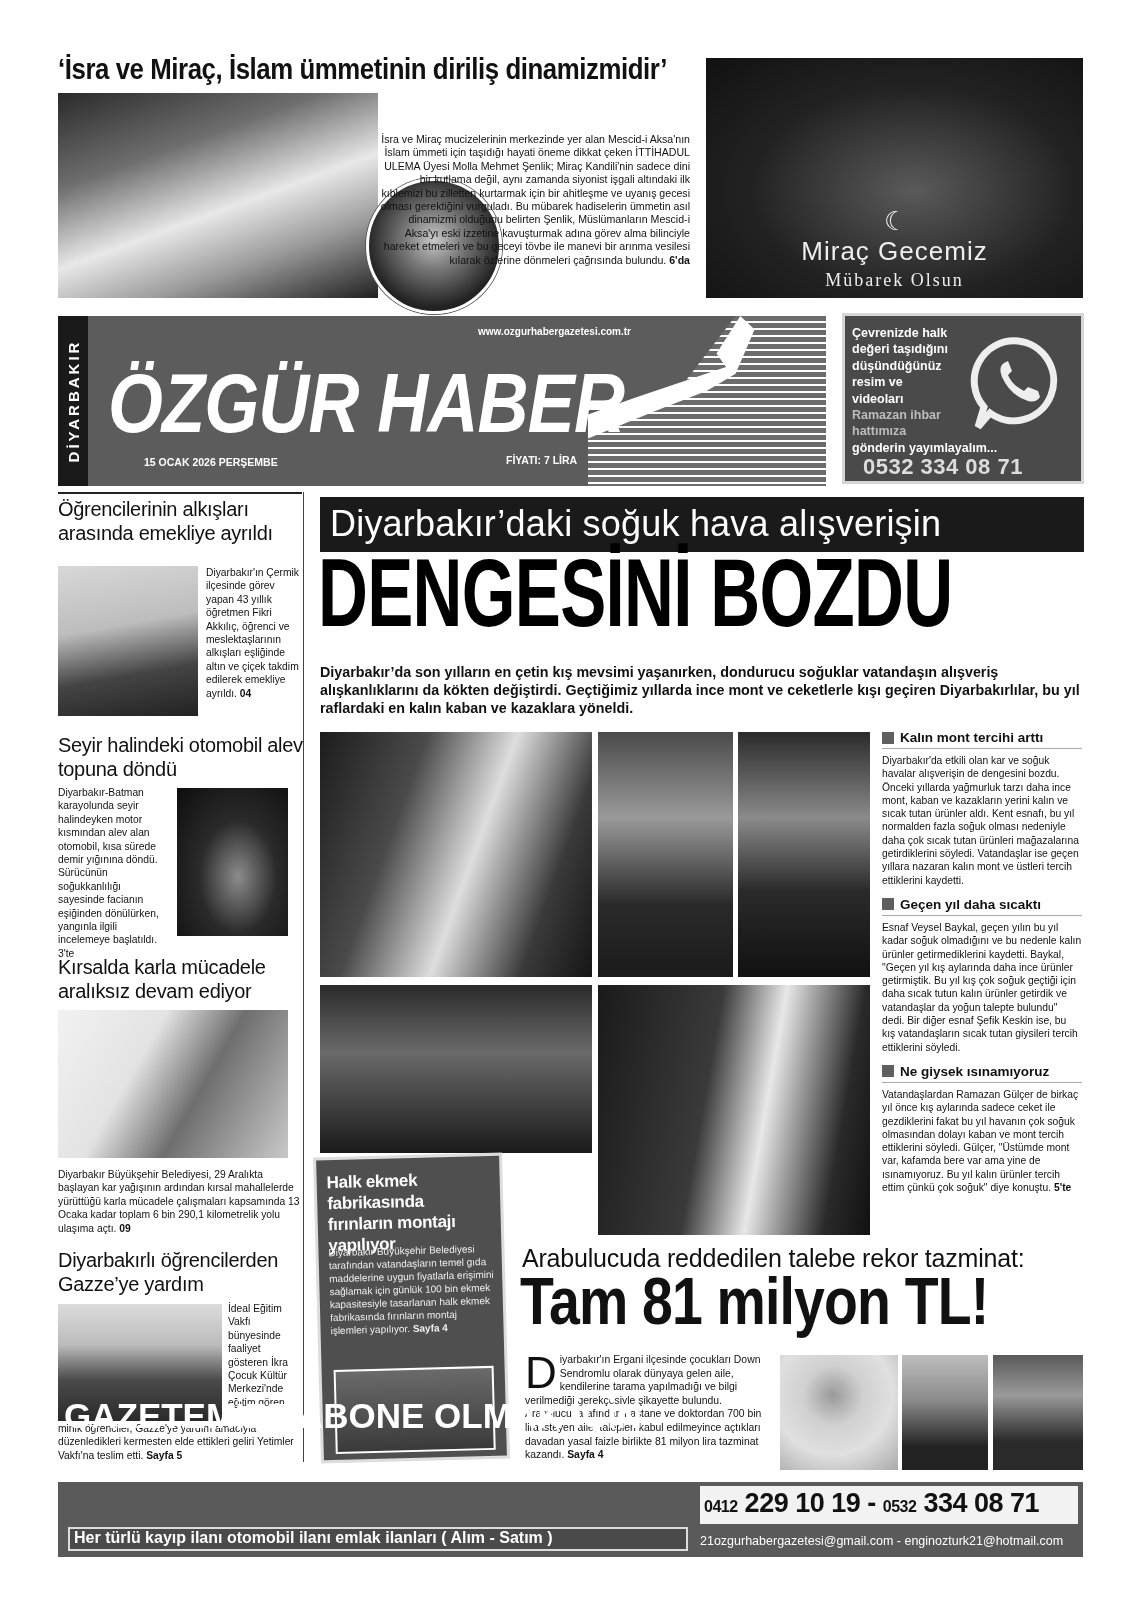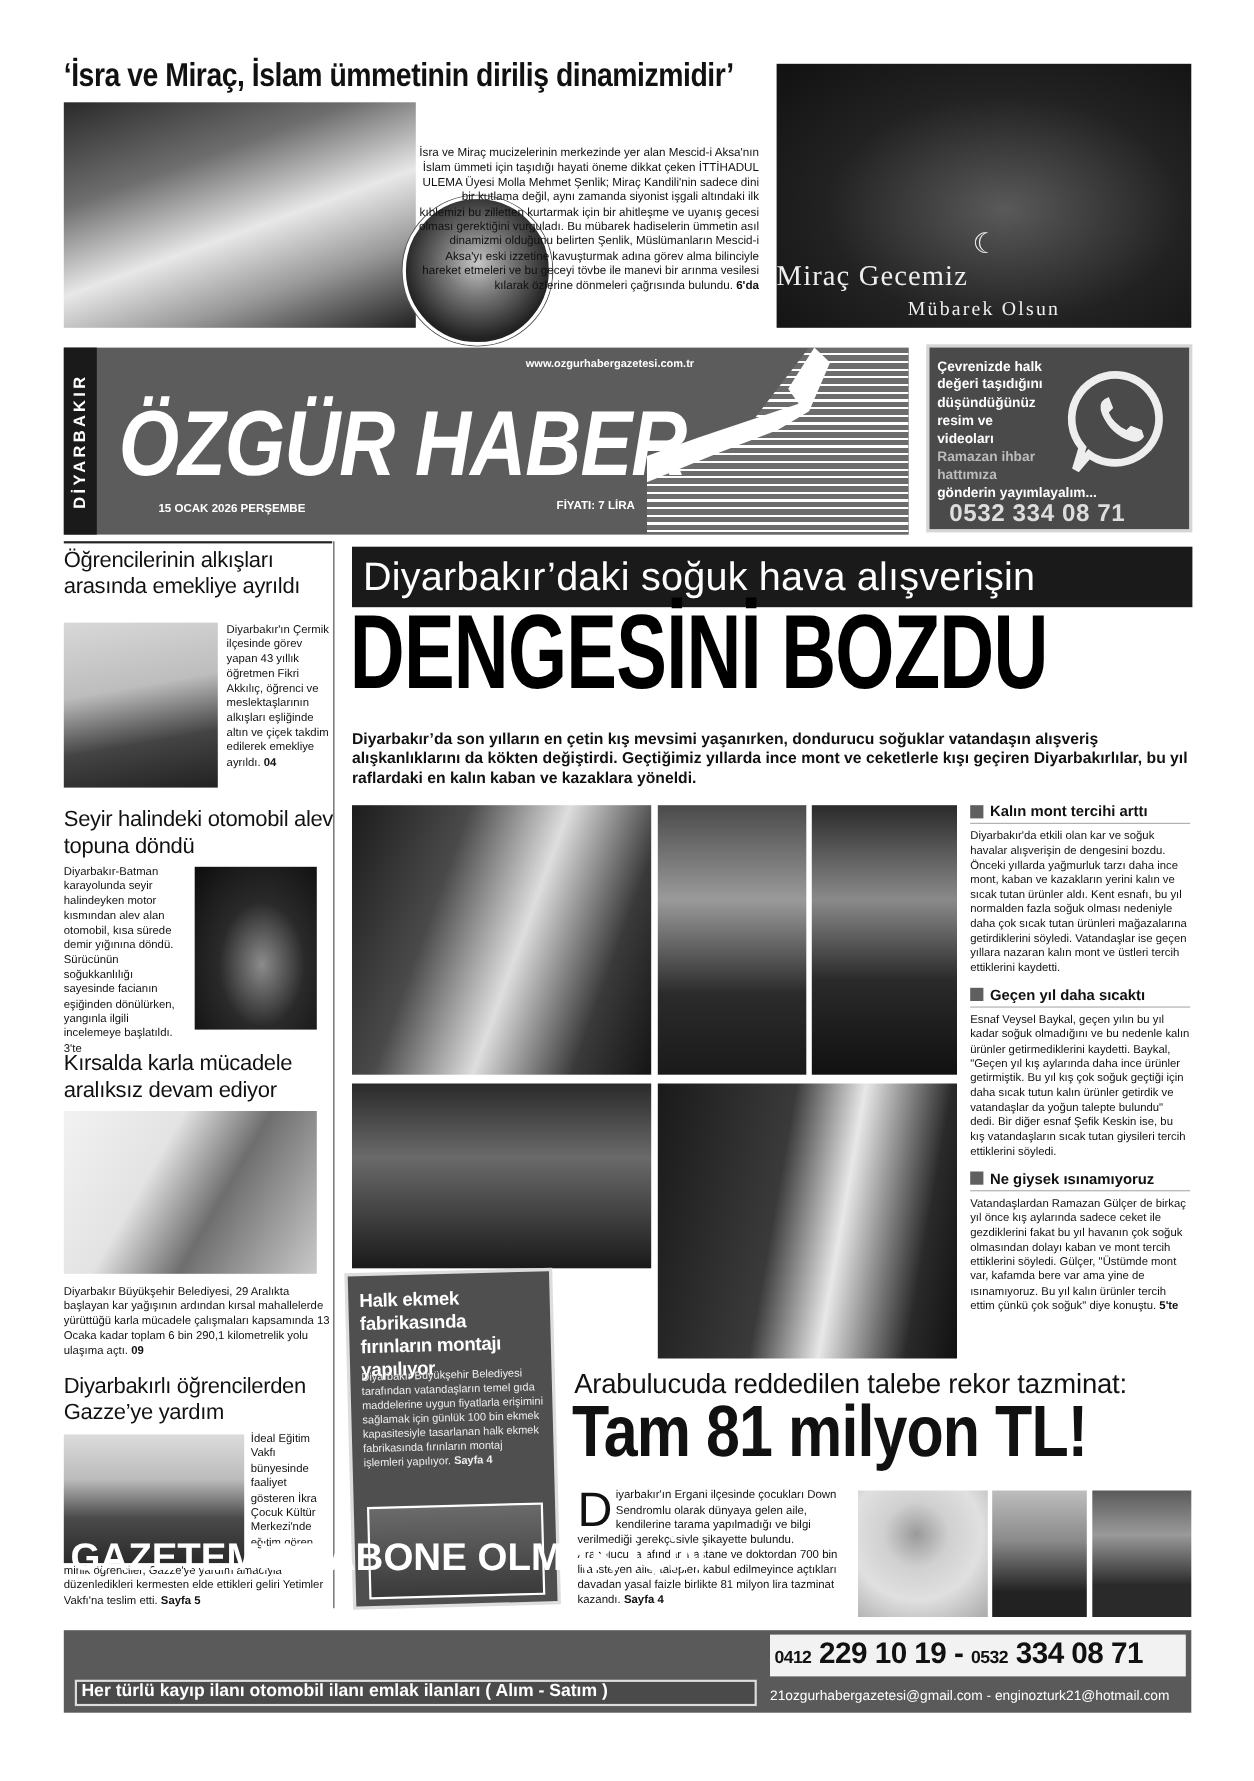--- a/index.html
+++ b/index.html
@@ -15,21 +15,21 @@
   .photo.mid { background: linear-gradient(180deg, #5d5d5d 0%, #2f2f2f 60%, #1a1a1a 100%); }
   .photo.snow { background: linear-gradient(120deg, #f2f2f2 0%, #e3e3e3 35%, #6e6e6e 60%, #c9c9c9 100%); }
 
   
   .top-headline { left: 58px; top: 52px; width: 640px; font-size: 30px; font-weight: bold; letter-spacing: -0.5px; white-space: nowrap; transform: scaleX(0.86); transform-origin: left; }
   .top-body { left: 378px; top: 93px; width: 312px; font-size: 10.6px; line-height: 13.4px; text-align: right; margin-top: 40px; }
   .portrait { left: 366px; top: 178px; width: 136px; height: 136px; border-radius: 50%; border: 3px solid #fff; box-shadow: 0 0 0 1px #555; background: radial-gradient(circle at 50% 45%, #c8c8c8 0%, #7a7a7a 30%, #222 70%); }
 
   
   .mirac { left: 706px; top: 58px; width: 377px; height: 240px; background: radial-gradient(ellipse at 55% 55%, #5a5a5a 0%, #222 55%, #111 100%); }
-  .mirac .line1 { position: absolute; left: 0; right: 0; top: 178px; color: #eee; font-family: Liberation Serif, serif; font-size: 26px; letter-spacing: 1px; }
+  .mirac .line1 { position: absolute; left: 0; right: 0; top: 178px; text-align: center; color: #eee; font-family: Liberation Sans, sans-serif; font-size: 26px; letter-spacing: 1px; }
   .mirac .line2 { position: absolute; left: 0; right: 0; top: 212px; text-align: center; color: #eee; font-family: "Liberation Serif", serif; font-size: 18px; letter-spacing: 2px; }
   .mirac .moon { position: absolute; left: 178px; top: 148px; color: #eee; font-size: 26px; }
 
   
   .masthead { left: 58px; top: 316px; width: 768px; height: 170px; background: #5c5c5c; }
   .mast-side { left: 58px; top: 316px; width: 30px; height: 170px; background: #1a1a1a; color: #fff; }
   .mast-side span { position: absolute; left: 50%; top: 50%; transform: translate(-50%,-50%) rotate(-90deg); font-size: 15px; font-weight: bold; letter-spacing: 3px; white-space: nowrap; }
   .mast-url { left: 478px; top: 326px; color: #fff; font-size: 10px; font-weight: bold; }
   .mast-title { left: 108px; top: 355px; color: #fff; font-size: 84px; font-weight: bold; font-style: italic; letter-spacing: -1px; transform: scaleX(0.84); transform-origin: left; white-space: nowrap; }
   .mast-date { left: 144px; top: 456px; color: #fff; font-size: 10.5px; font-weight: bold; }

